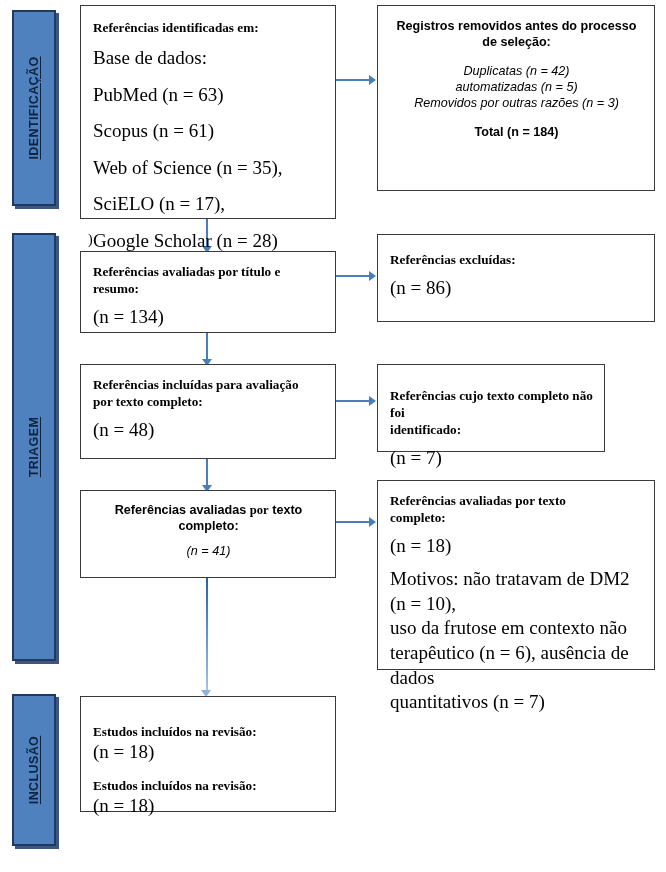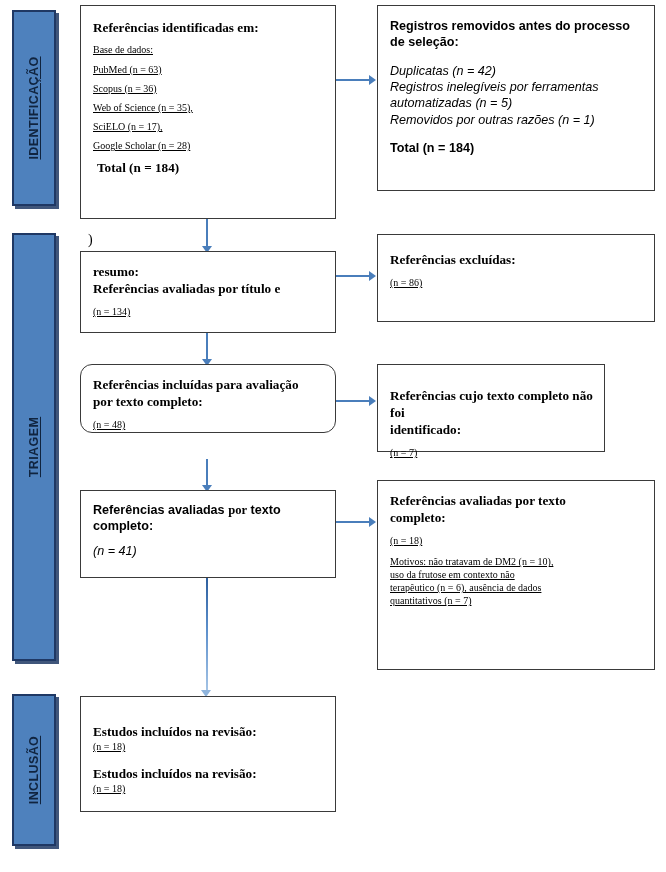--- a/index.html
+++ b/index.html
@@ -56,24 +56,24 @@
     box-sizing: border-box;
     padding: 9px 11px 8px 12px;
   }
   .pbox p {
     margin: 0;
   }
 
   
   .serif { font-family: "Liberation Serif", serif; }
   .serif .hd  { font-weight: bold; font-size: 13.2px; line-height: 1.30; }
-  .serif .ln  { font-size: 10px; line-height: 1.30; text-decoration: underline; }
-
-  
-  .sans { font-family: "Liberation Sans", sans-serif; }
+  .serif .ln  { font-size: 19px; line-height: 1.30; }
+
+  
+  .sans { font-family: "Liberation Sans", sans-serif; text-align: center; }
   .sans .hd { font-weight: bold; font-size: 12.6px; line-height: 1.26; }
   .sans .ln { font-size: 12.6px; line-height: 1.26; font-style: italic; }
 
   .gap-sm { height: 8px; }
   .gap-md { height: 12px; }
 
   
   .airy .ln, .airy .hd { line-height: 1.92; }
 
   .tight .ln, .tight .hd { line-height: 1.30; }
@@ -160,55 +160,54 @@
   <div class="h-line" style="left:336px; top:521px; width:35px;"></div>
   <div class="h-arrow-head" style="left:369px; top:517px;"></div>
 
   <div class="v-line grad" style="left:206px; top:578px; height:116px;"></div>
   <div class="v-arrow-head pale" style="left:201px; top:690px;"></div>
 
   <div class="pbox serif airy" style="left:80px; top:5px; width:256px; height:214px;">
     <p class="hd">Referências identificadas em:</p>
     <p class="ln">Base de dados:</p>
     <p class="ln">PubMed (n = 63)</p>
-    <p class="ln">Scopus (n = 36)</p>
+    <p class="ln">Scopus (n = 61)</p>
     <p class="ln">Web of Science (n = 35),</p>
     <p class="ln">SciELO (n = 17),</p>
     <p class="ln">Google Scholar (n = 28)</p>
     <p class="hd indent">Total (n = 184)</p>
   </div>
 
   <div class="stray" style="left:88px; top:232px;">)</div>
 
   <div class="pbox sans tight" style="left:377px; top:5px; width:278px; height:186px; padding-top:12px;">
     <p class="hd">Registros removidos antes do processo</p>
     <p class="hd">de seleção:</p>
     <div class="gap-md"></div>
     <p class="ln">Duplicatas (n = 42)</p>
-    <p class="ln">Registros inelegíveis por ferramentas</p>
     <p class="ln">automatizadas (n = 5)</p>
-    <p class="ln">Removidos por outras razões (n = 1)</p>
+    <p class="ln">Removidos por outras razões (n = 3)</p>
     <div class="gap-md"></div>
     <p class="hd">Total (n = 184)</p>
   </div>
 
   <div class="pbox serif tight" style="left:80px; top:251px; width:256px; height:82px; padding-top:11px;">
+    <p class="hd">Referências avaliadas por título e</p>
     <p class="hd">resumo:</p>
-    <p class="hd">Referências avaliadas por título e</p>
     <div class="gap-sm"></div>
     <p class="ln">(n = 134)</p>
   </div>
 
   <div class="pbox serif tight" style="left:377px; top:234px; width:278px; height:88px; padding-top:16px;">
     <p class="hd">Referências excluídas:</p>
     <div class="gap-sm"></div>
     <p class="ln">(n = 86)</p>
   </div>
 
-  <div class="pbox serif tight" style="left:80px; top:364px; width:256px; height:69px; padding-top:11px;border-radius:12px;">
+  <div class="pbox serif tight" style="left:80px; top:364px; width:256px; height:95px; padding-top:11px;">
     <p class="hd">Referências incluídas para avaliação</p>
     <p class="hd">por texto completo:</p>
     <div class="gap-sm"></div>
     <p class="ln">(n = 48)</p>
   </div>
 
   <div class="pbox serif tight" style="left:377px; top:364px; width:228px; height:88px; padding-top:22px;">
     <p class="hd">Referências cujo texto completo não foi</p>
     <p class="hd">identificado:</p>
     <div class="gap-sm"></div>

